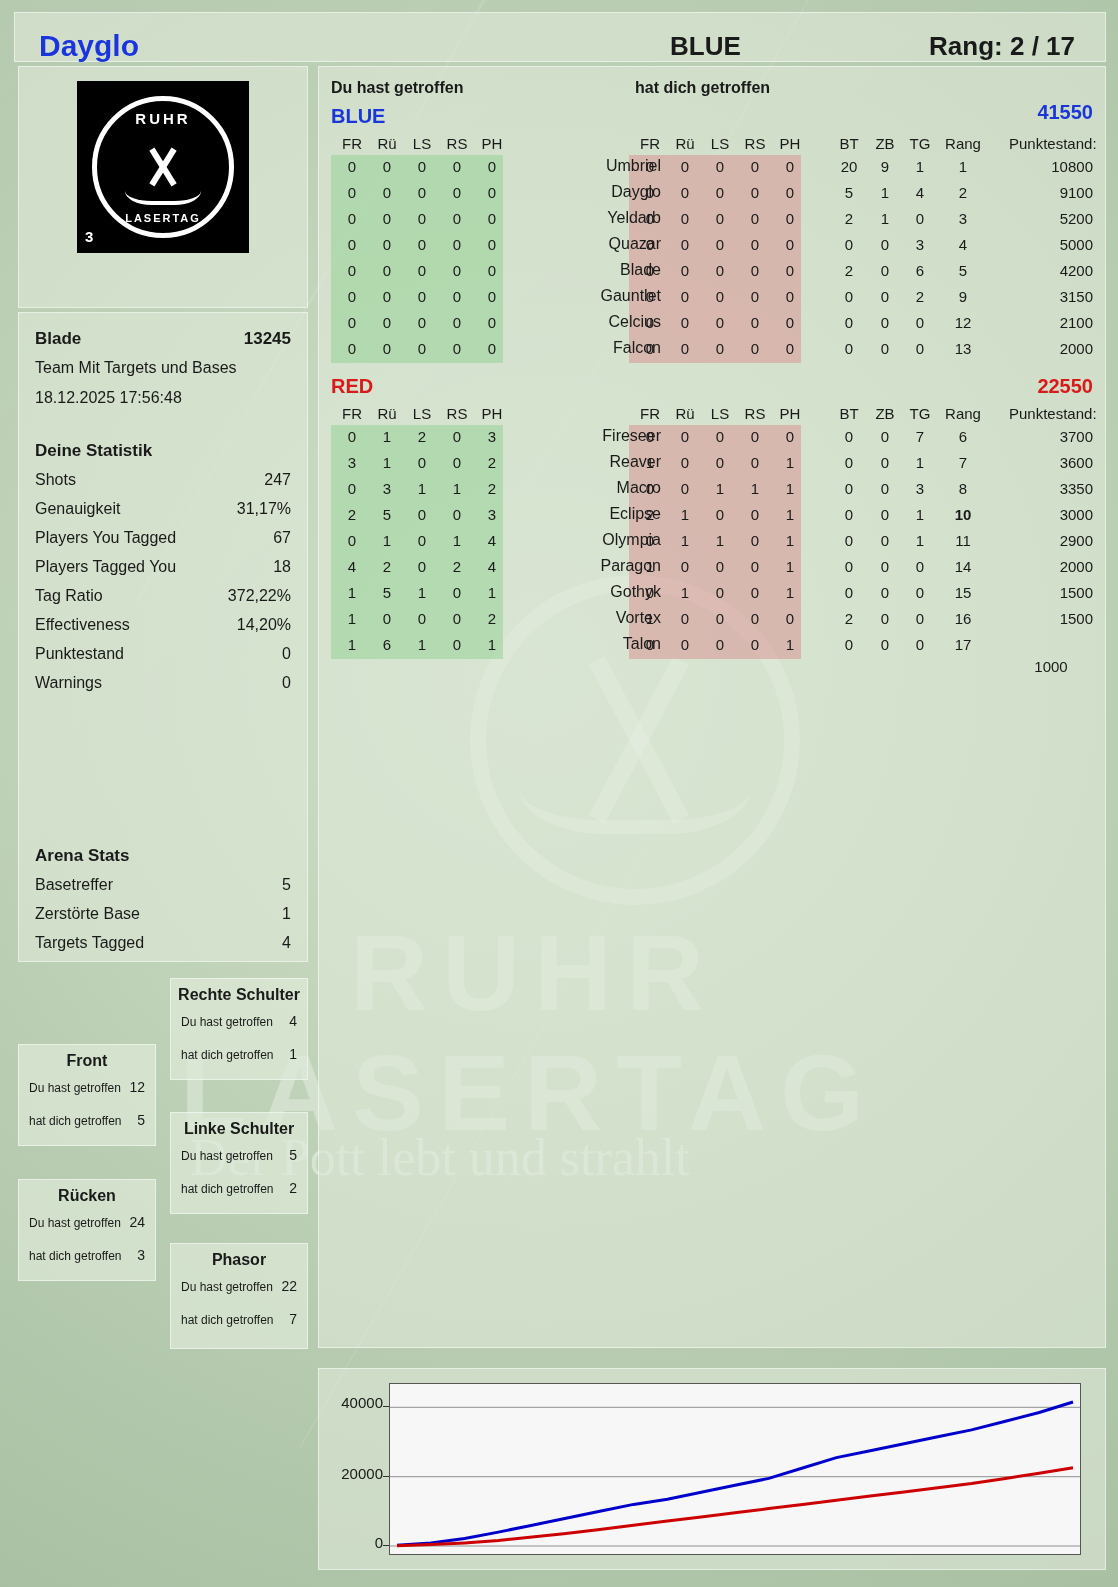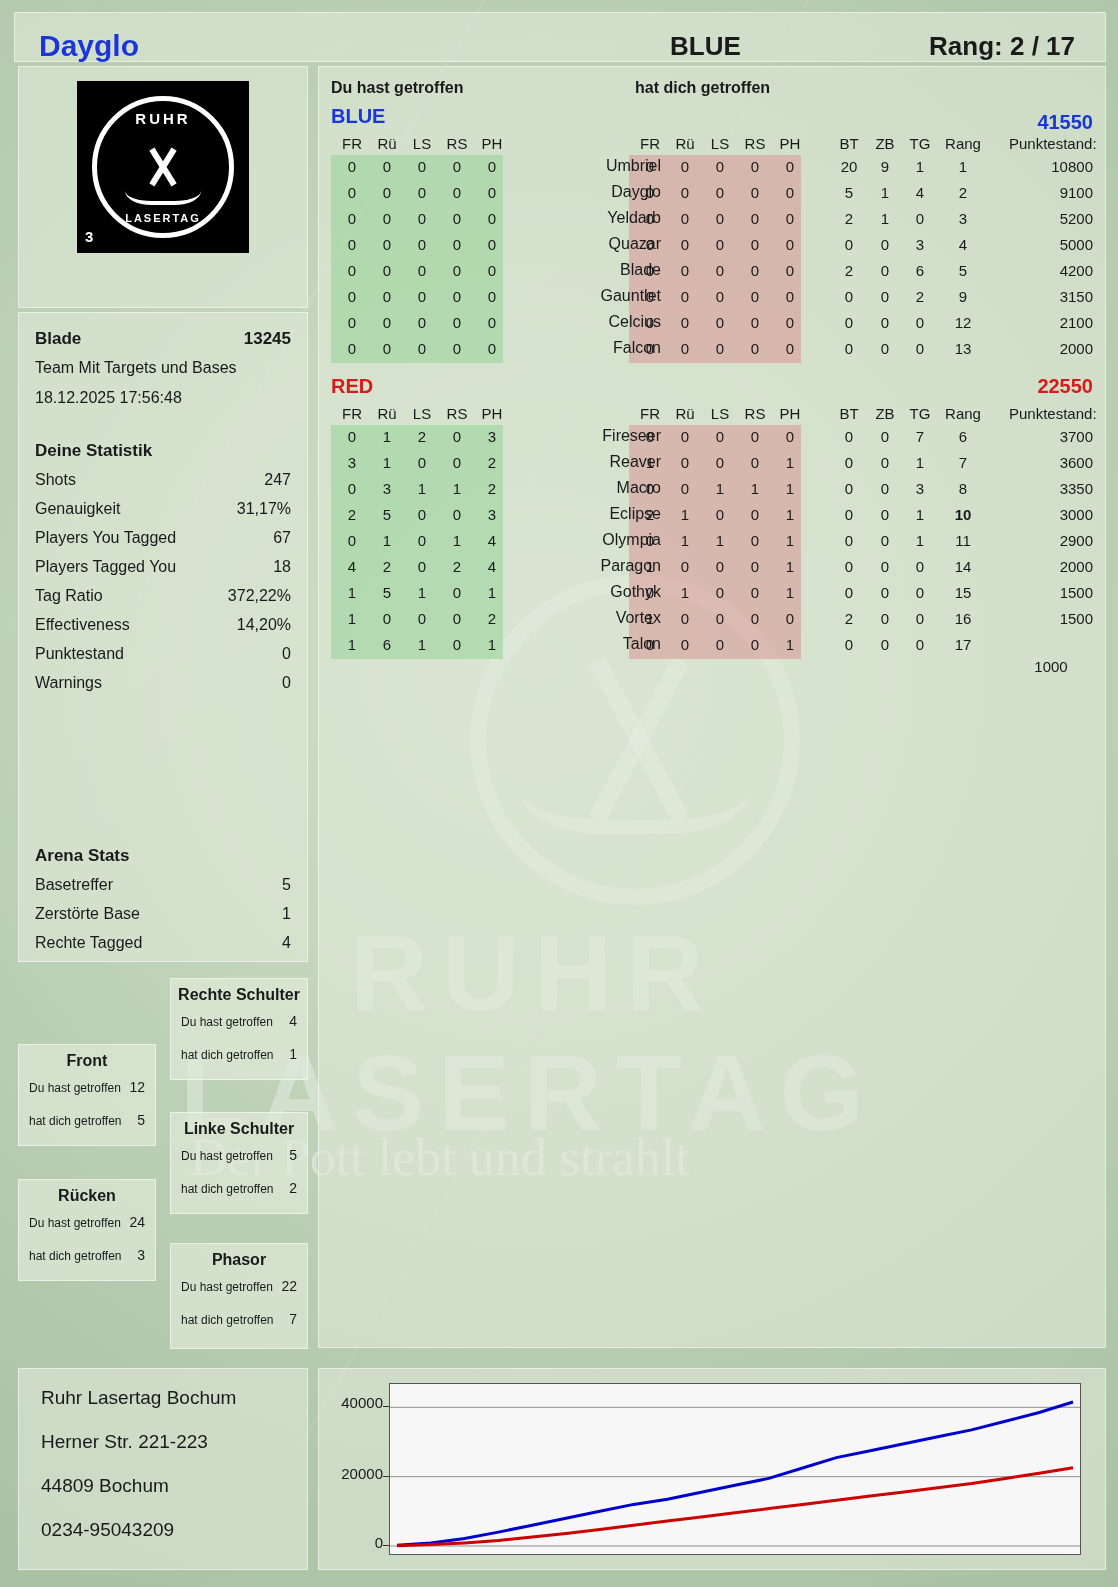--- a/index.html
+++ b/index.html
@@ -221,21 +221,21 @@
     <div id="arena-rows">
         <div class="st-row" style="top: 563px;">
           <span class="k">Basetreffer</span>
           <span class="v">5</span>
         </div>
         <div class="st-row" style="top: 592px;">
           <span class="k">Zerstörte Base</span>
           <span class="v">1</span>
         </div>
         <div class="st-row" style="top: 621px;">
-          <span class="k">Rechte Tagged</span>
+          <span class="k">Targets Tagged</span>
           <span class="v">4</span>
         </div>
       </div>
   </div>
 
   <div id="bodyparts">
       <div class="bp" style="left: 170px; top: 978px; width: 136px; height: 100px;">
         <div class="t">Rechte Schulter</div>
         <div class="l1k">Du hast getroffen</div>
         <div class="l1v">4</div>
@@ -265,35 +265,27 @@
       </div>
       <div class="bp" style="left: 170px; top: 1243px; width: 136px; height: 104px;">
         <div class="t">Phasor</div>
         <div class="l1k">Du hast getroffen</div>
         <div class="l1v">22</div>
         <div class="l2k">hat dich getroffen</div>
         <div class="l2v">7</div>
       </div>
     </div>
 
-  <div class="panel" id="addr-panel">
-    <div id="addr-lines">
-        <div class="addr-line" style="top: 18px;">Ruhr Lasertag Bochum</div>
-        <div class="addr-line" style="top: 62px;">Herner Str. 221-223</div>
-        <div class="addr-line" style="top: 106px;">44809 Bochum</div>
-        <div class="addr-line" style="top: 150px;">0234-95043209</div>
-      </div>
-  </div>
 
   <div class="panel" id="table-panel">
     <div id="tbl-head-left">Du hast getroffen</div>
     <div id="tbl-head-right">hat dich getroffen</div>
     <div id="scoreboard-body">
         <div class="team-title" style="left: 12px; top: 38px; color: rgb(26, 54, 216);">BLUE</div>
-        <div class="team-total" style="top: 44px; color: rgb(26, 54, 216);">41550</div>
+        <div class="team-total" style="top: 34px; color: rgb(26, 54, 216);">41550</div>
         <div class="cell colhdr" style="left: 18px; top: 68px; width: 30px;">FR</div>
         <div class="cell colhdr" style="left: 53px; top: 68px; width: 30px;">Rü</div>
         <div class="cell colhdr" style="left: 88px; top: 68px; width: 30px;">LS</div>
         <div class="cell colhdr" style="left: 123px; top: 68px; width: 30px;">RS</div>
         <div class="cell colhdr" style="left: 158px; top: 68px; width: 30px;">PH</div>
         <div class="cell colhdr" style="left: 316px; top: 68px; width: 30px;">FR</div>
         <div class="cell colhdr" style="left: 351px; top: 68px; width: 30px;">Rü</div>
         <div class="cell colhdr" style="left: 386px; top: 68px; width: 30px;">LS</div>
         <div class="cell colhdr" style="left: 421px; top: 68px; width: 30px;">RS</div>
         <div class="cell colhdr" style="left: 456px; top: 68px; width: 30px;">PH</div>

